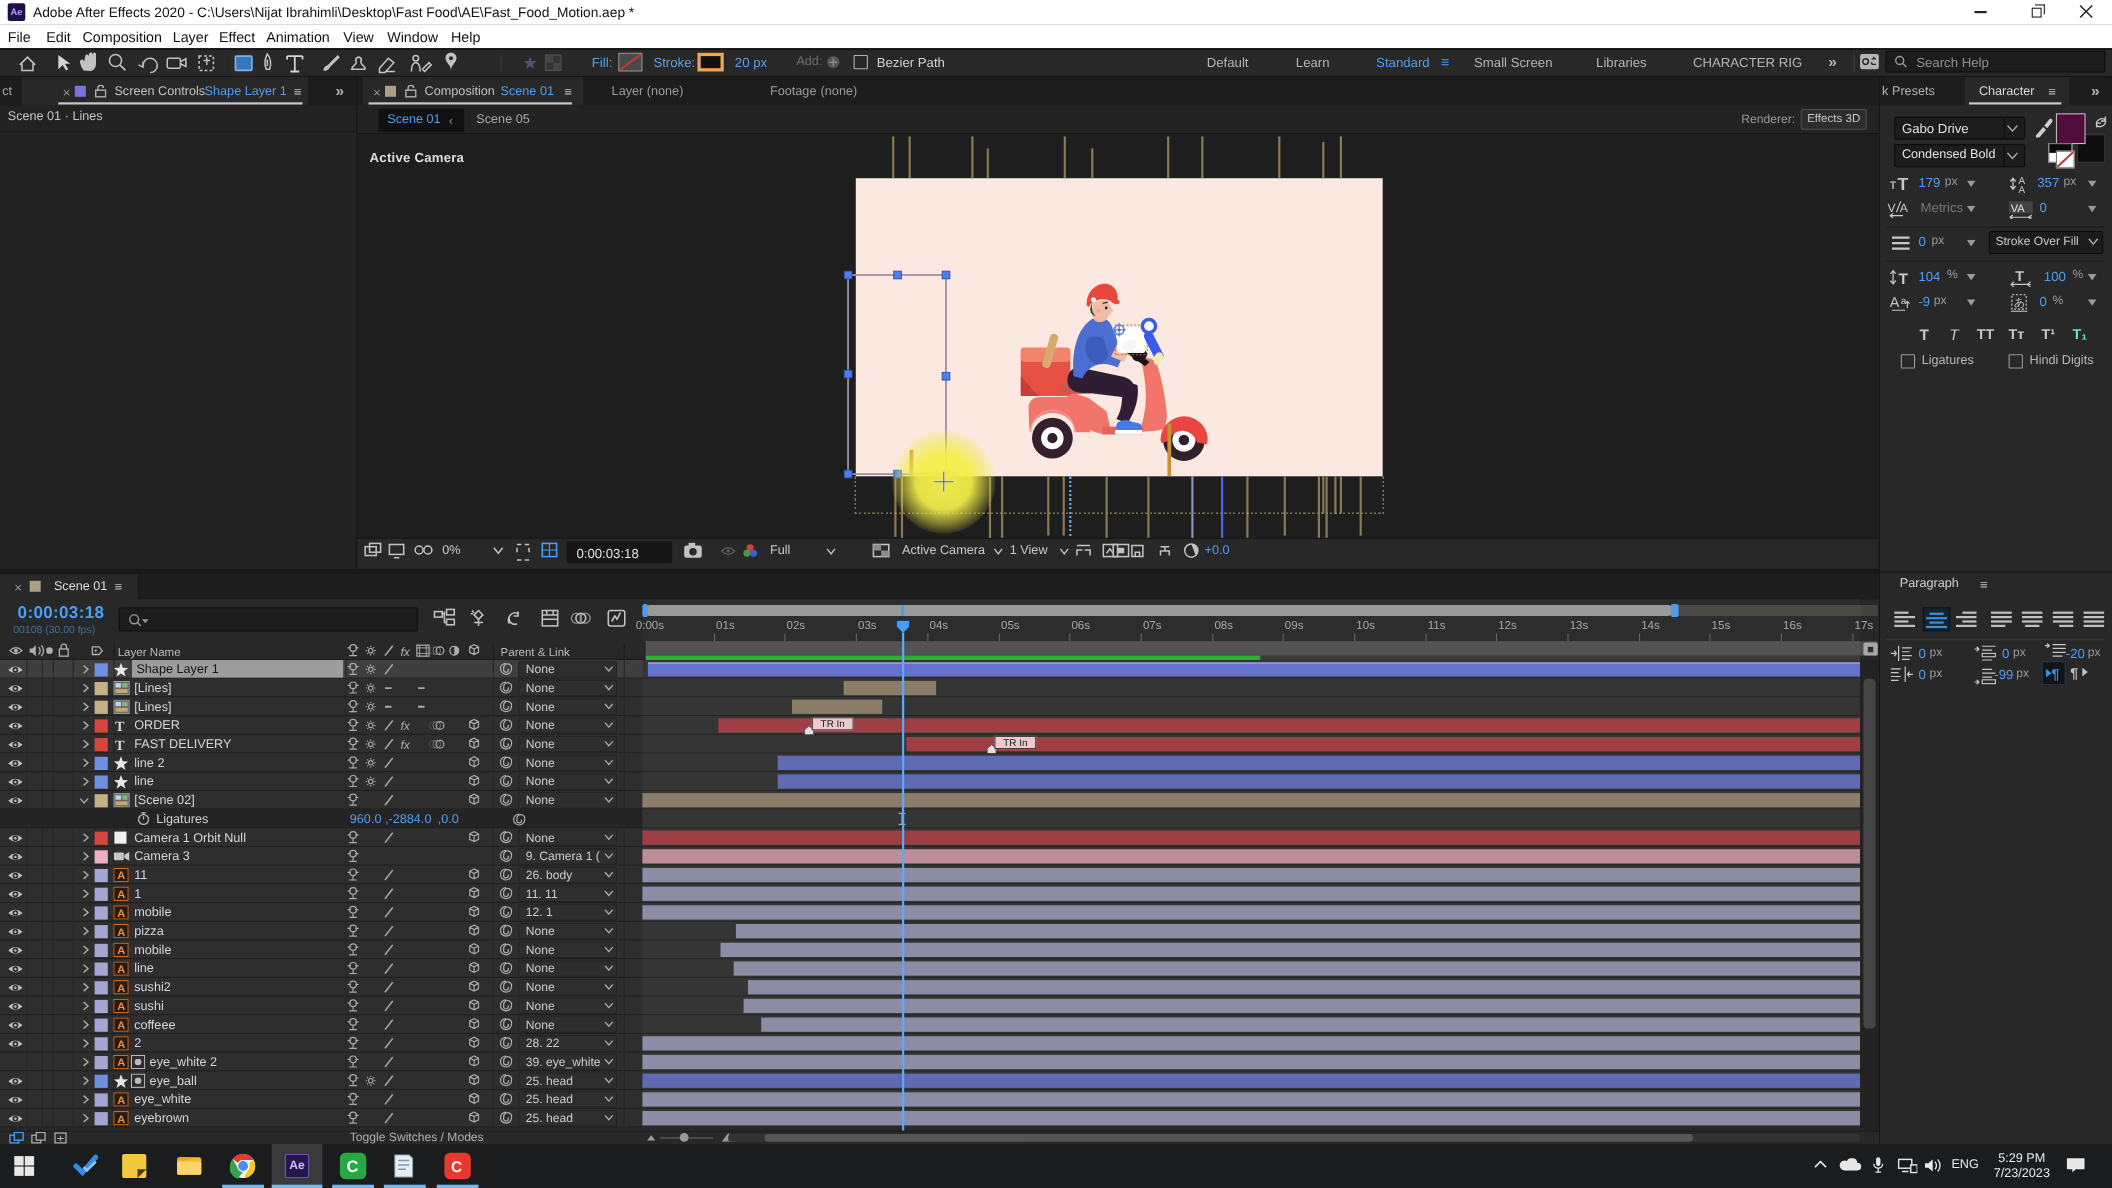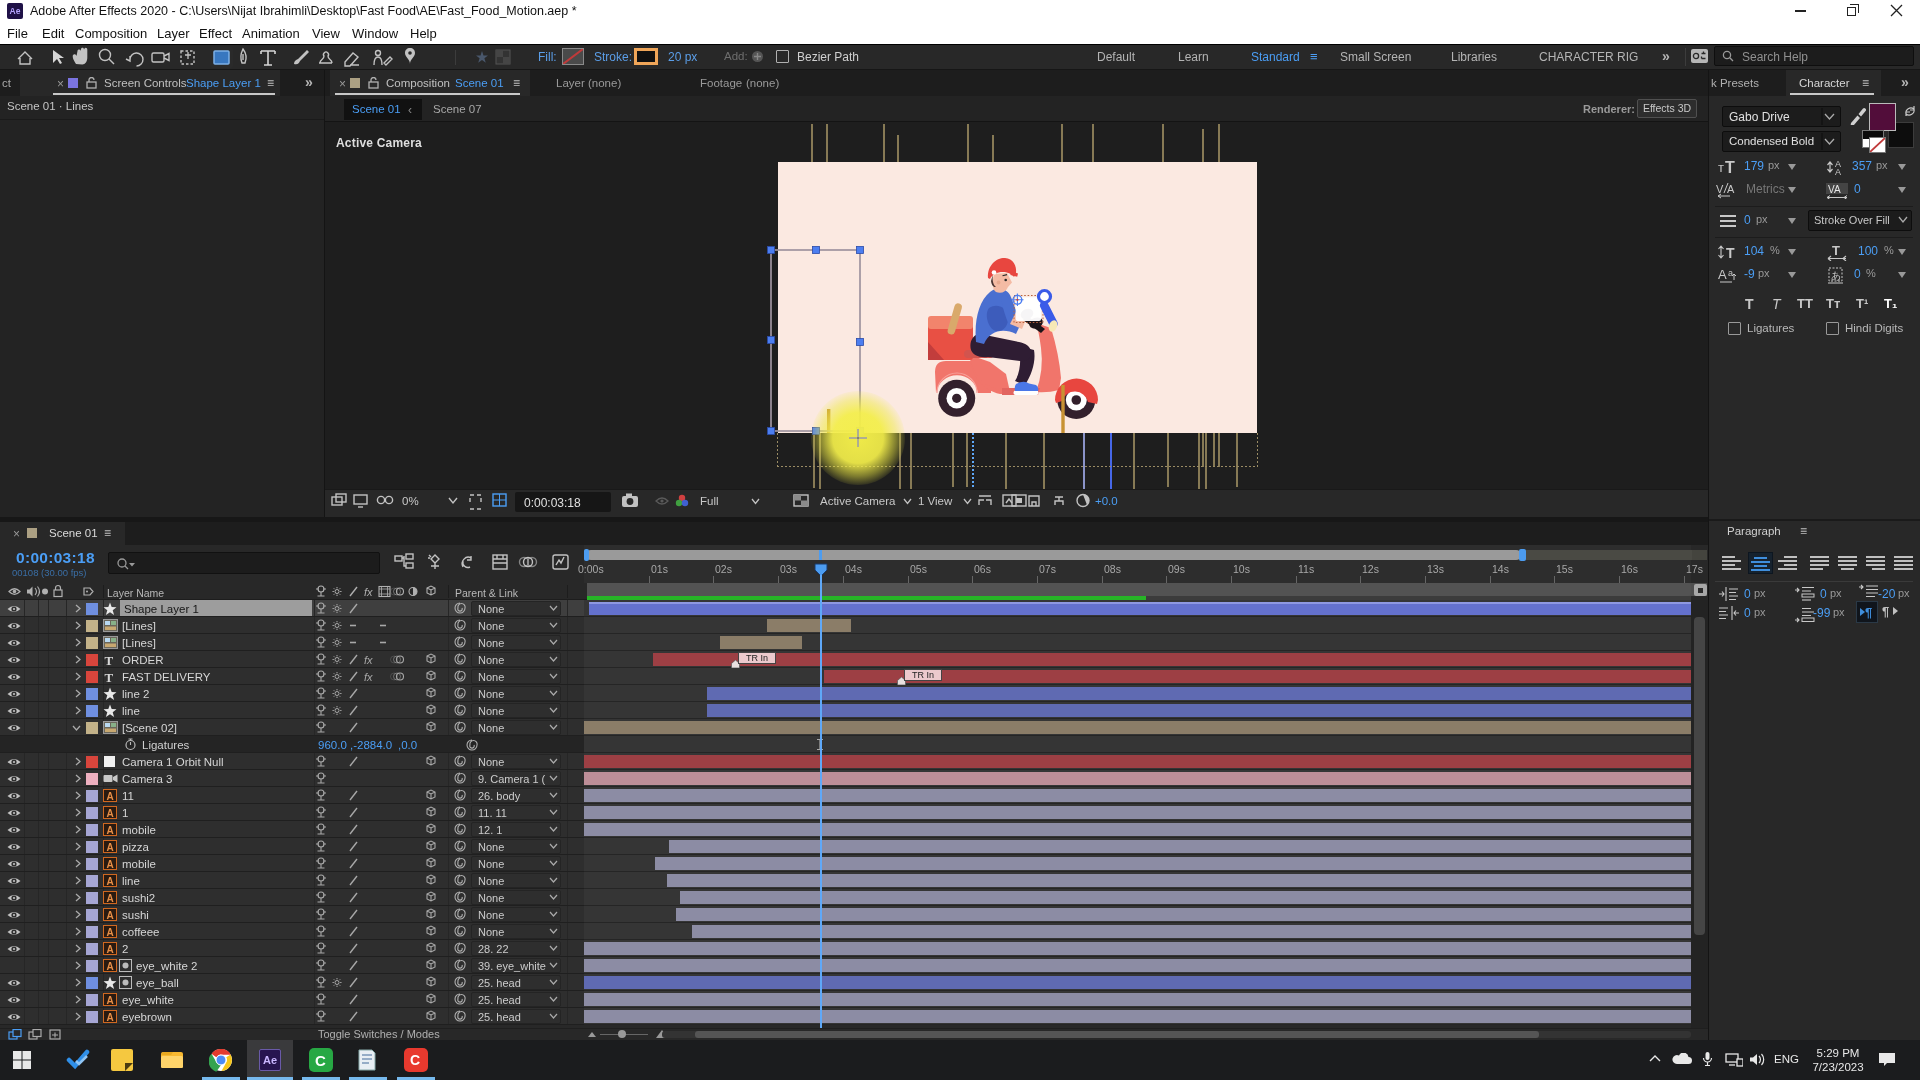--- a/index.html
+++ b/index.html
@@ -134,22 +134,22 @@
 <div class="ab" style="left:455px;top:77px;font-size:11.5px;color:#4b9ef5;font-weight:normal;white-space:nowrap;">Scene 01</div>
 <div class="ab" style="left:513px;top:76px;font-size:12px;color:#c0c0c0;font-weight:normal;white-space:nowrap;">≡</div>
 <div class="ab" style="left:556px;top:77px;font-size:11.5px;color:#9a9a9a;font-weight:normal;white-space:nowrap;">Layer</div>
 <div class="ab" style="left:588px;top:77px;font-size:11.5px;color:#9a9a9a;font-weight:normal;white-space:nowrap;">(none)</div>
 <div class="ab" style="left:700px;top:77px;font-size:11.5px;color:#9a9a9a;font-weight:normal;white-space:nowrap;">Footage</div>
 <div class="ab" style="left:746px;top:77px;font-size:11.5px;color:#9a9a9a;font-weight:normal;white-space:nowrap;">(none)</div>
 <div class="ab" style="left:325px;top:96px;width:1383px;height:26px;background:#232323;border-bottom:1px solid #141414;"></div>
 <div class="ab" style="left:344px;top:99px;width:78px;height:21px;background:#111111;"></div>
 <div class="ab" style="left:352px;top:103px;font-size:11.5px;color:#4b9ef5;font-weight:normal;white-space:nowrap;">Scene 01</div>
 <div class="ab" style="left:408px;top:103px;font-size:12px;color:#888;font-weight:normal;white-space:nowrap;">‹</div>
-<div class="ab" style="left:433px;top:103px;font-size:11.5px;color:#a8a8a8;font-weight:normal;white-space:nowrap;">Scene 07</div>
-<div class="ab" style="left:1583px;top:103px;font-size:11px;color:#9a9a9a;font-weight:bold;white-space:nowrap;">Renderer:</div>
+<div class="ab" style="left:433px;top:103px;font-size:11.5px;color:#a8a8a8;font-weight:normal;white-space:nowrap;">Scene 05</div>
+<div class="ab" style="left:1583px;top:103px;font-size:11px;color:#9a9a9a;font-weight:normal;white-space:nowrap;">Renderer:</div>
 <div class="ab" style="left:1637px;top:99px;width:60px;height:19px;background:#2d2d2d;border:1px solid #505050;border-radius:2px;color:#c8c8c8;font-size:10.5px;text-align:center;line-height:17px;">Effects 3D</div>
 <div class="ab" style="left:325px;top:122px;width:1383px;height:367px;background:#1e1e1e;overflow:hidden;">
       <div class="ab" style="left:11px;top:14px;font-size:12px;color:#dedede;font-weight:bold;white-space:nowrap;letter-spacing:0.2px;">Active Camera</div>
       <div class="ab" style="left:453px;top:40px;width:479px;height:271px;background:#fbe9e1;"></div>
       <div class="ab" style="left:486px;top:2px;width:2px;height:38px;background:#877a55;"></div>
       <div class="ab" style="left:501px;top:2px;width:2px;height:38px;background:#877a55;"></div>
       <div class="ab" style="left:558px;top:2px;width:2px;height:38px;background:#877a55;"></div>
       <div class="ab" style="left:572px;top:13px;width:2px;height:27px;background:#877a55;"></div>
       <div class="ab" style="left:642px;top:2px;width:2px;height:38px;background:#877a55;"></div>
       <div class="ab" style="left:667px;top:13px;width:2px;height:27px;background:#877a55;"></div>
@@ -486,21 +486,21 @@
     <div class="ab" style="left:1898px;top:272px;width:8px;height:6px;">
       <svg width="8" height="6">
         <path d="M0,0 h8 l-4,6 z" fill="#999"></path>
       </svg>
     </div>
     <div class="ab" style="left:1745px;top:296px;font-size:14px;color:#c8c8c8;font-weight:bold;white-space:nowrap;">T</div>
     <div class="ab" style="left:1772px;top:296px;font-size:14px;color:#c8c8c8;font-weight:normal;white-space:nowrap;font-style:italic;">T</div>
     <div class="ab" style="left:1797px;top:296px;font-size:13px;color:#c8c8c8;font-weight:bold;white-space:nowrap;">TT</div>
     <div class="ab" style="left:1826px;top:296px;font-size:13px;color:#c8c8c8;font-weight:bold;white-space:nowrap;">Tᴛ</div>
     <div class="ab" style="left:1856px;top:296px;font-size:13px;color:#c8c8c8;font-weight:bold;white-space:nowrap;">T¹</div>
-    <div class="ab" style="left:1884px;top:296px;font-size:13px;color:#ffffff;font-weight:bold;white-space:nowrap;">T₁</div>
+    <div class="ab" style="left:1884px;top:296px;font-size:13px;color:#5eead4;font-weight:bold;white-space:nowrap;">T₁</div>
     <div class="ab" style="left:1728px;top:322px;width:13px;height:13px;border:1.4px solid #999;border-radius:1px;"></div>
     <div class="ab" style="left:1747px;top:322px;font-size:11.5px;color:#b8b8b8;font-weight:normal;white-space:nowrap;">Ligatures</div>
     <div class="ab" style="left:1826px;top:322px;width:13px;height:13px;border:1.4px solid #999;border-radius:1px;"></div>
     <div class="ab" style="left:1845px;top:322px;font-size:11.5px;color:#b8b8b8;font-weight:normal;white-space:nowrap;">Hindi Digits</div>
     <div class="ab" style="left:1709px;top:519px;width:211px;height:521px;background:#282828;border-top:2px solid #1a1a1a;"></div>
     <div class="ab" style="left:1727px;top:525px;font-size:11.5px;color:#d0d0d0;font-weight:normal;white-space:nowrap;">Paragraph</div>
     <div class="ab" style="left:1800px;top:524px;font-size:12px;color:#c0c0c0;font-weight:normal;white-space:nowrap;">≡</div>
     <div class="ab" style="left:1720px;top:552px;width:25px;height:22px;">
       <svg width="19" height="19" style="position:absolute;left:2px;top:1px;">
         <rect x="0" y="3" width="13" height="2" fill="#c0c0c0"></rect>

